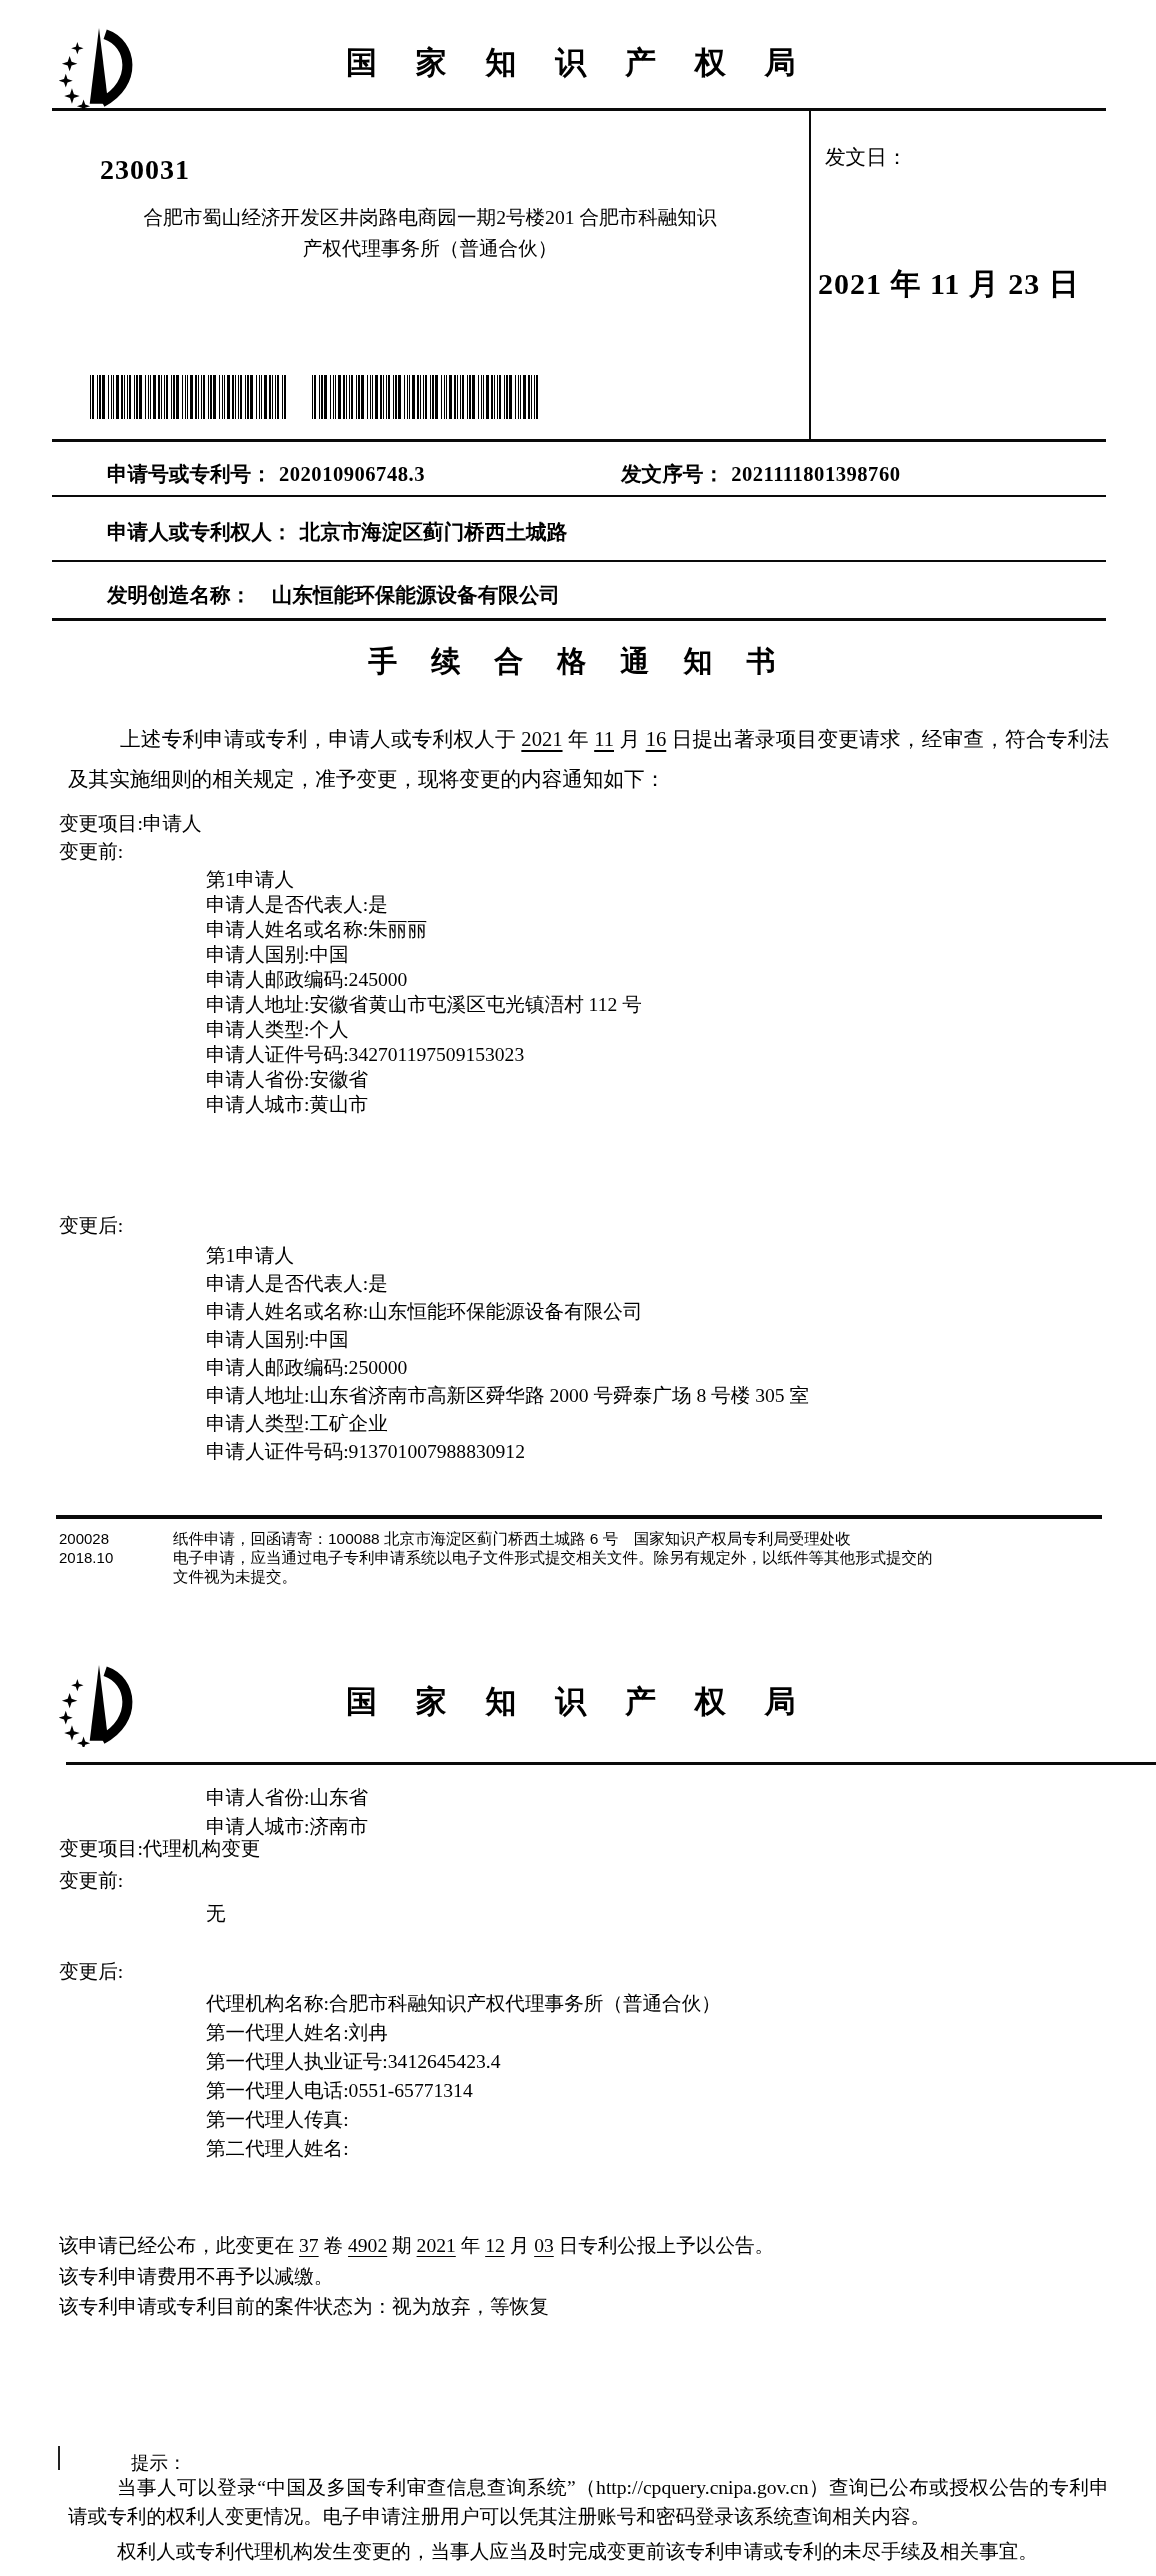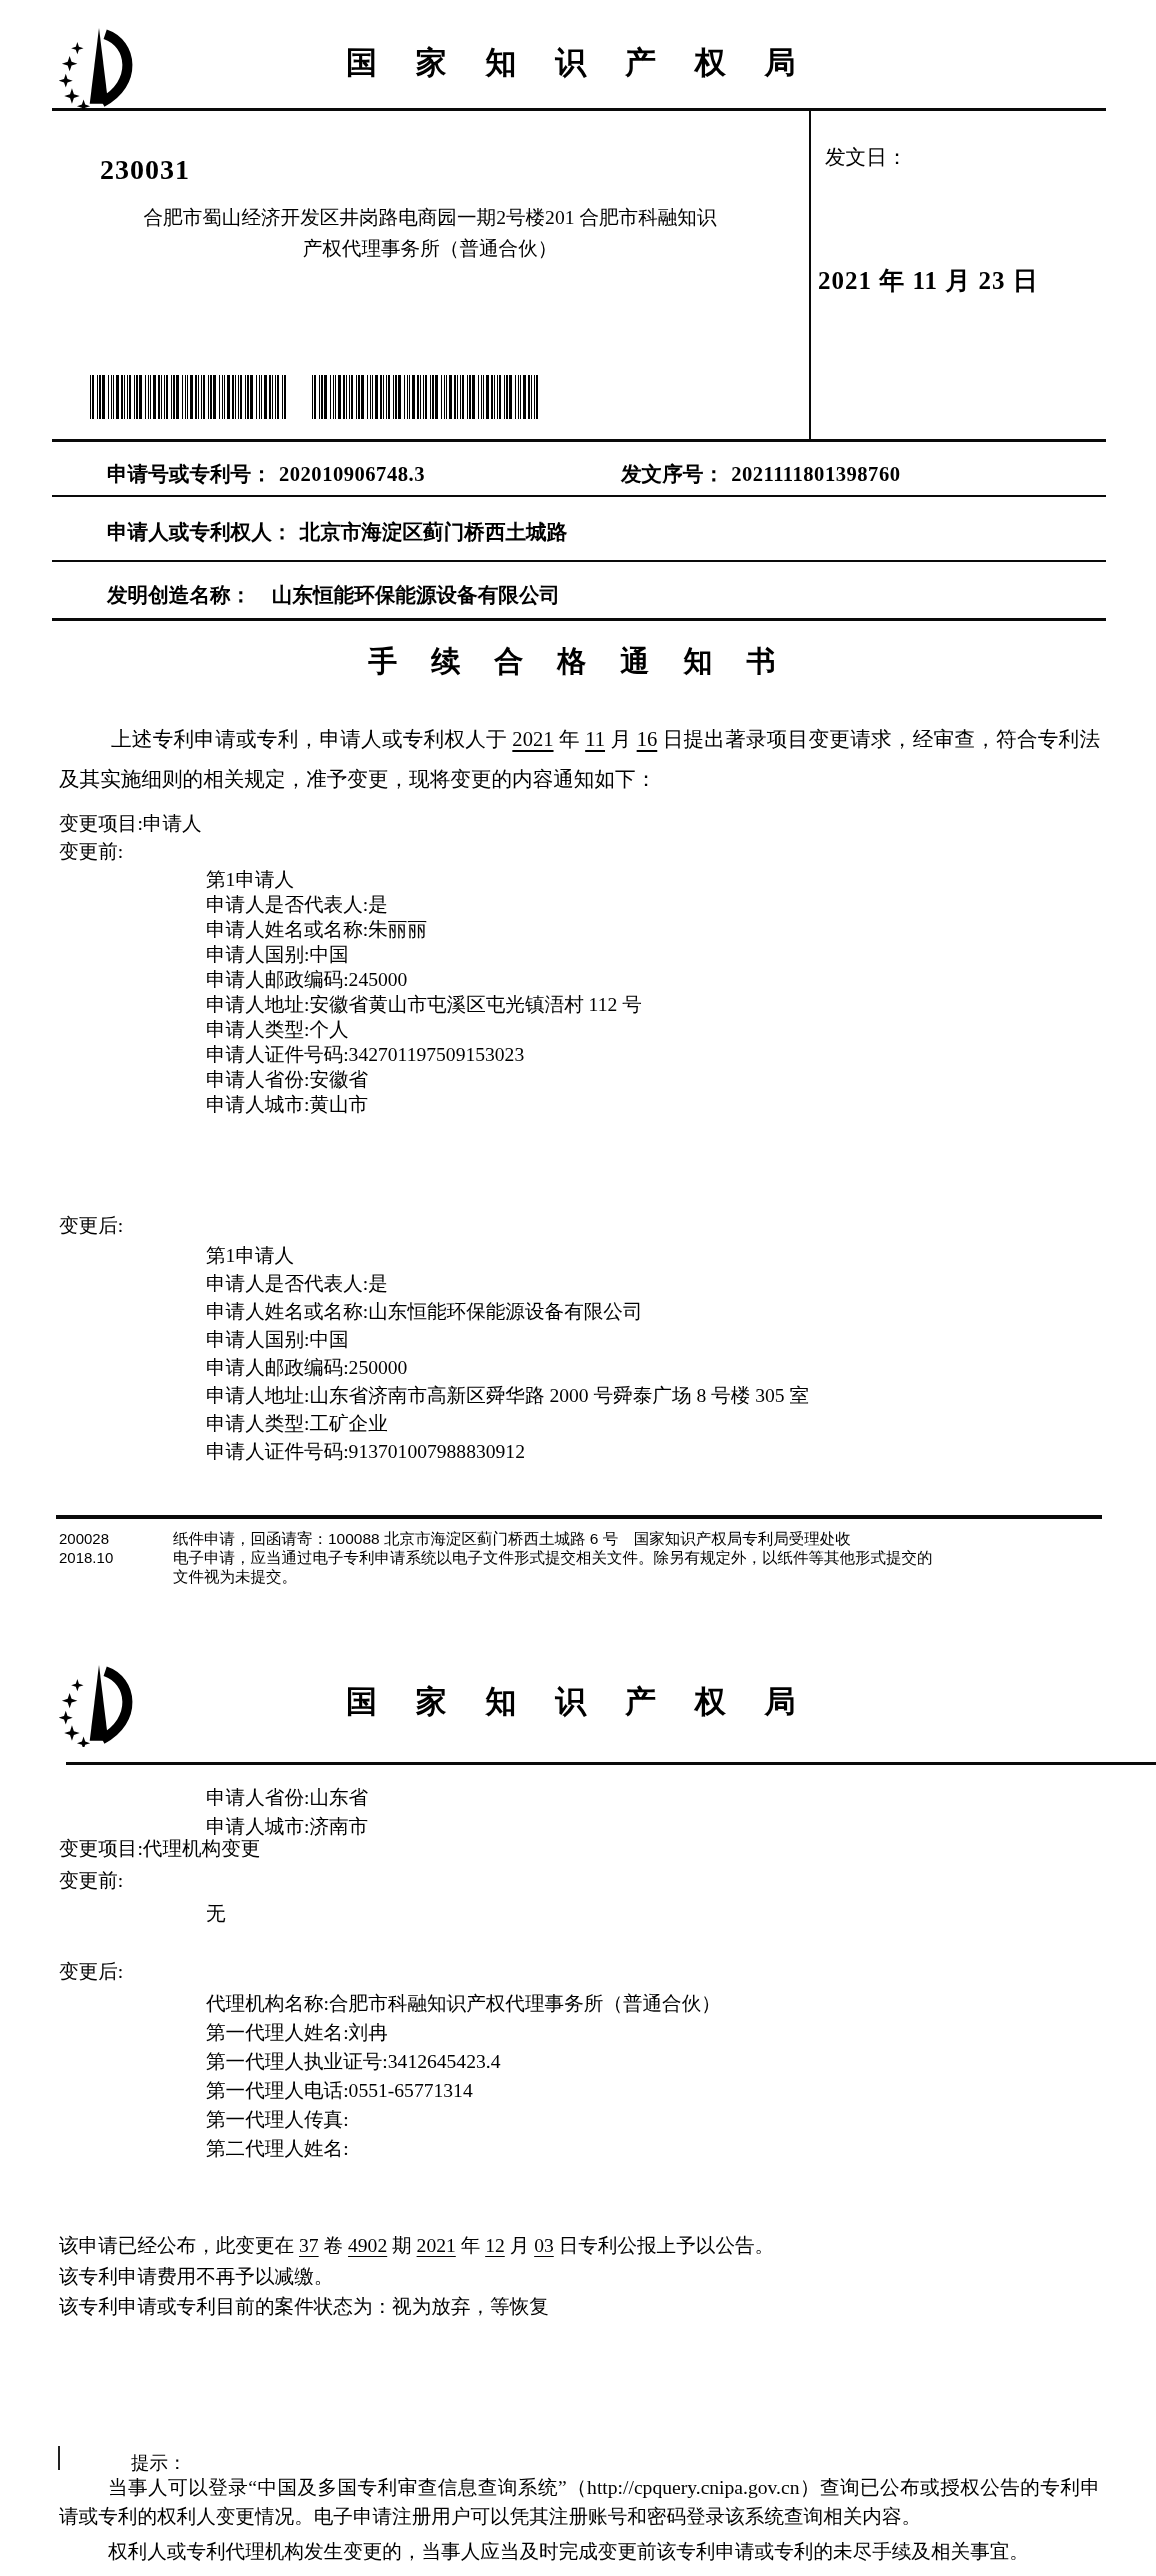--- a/index.html
+++ b/index.html
@@ -6,30 +6,30 @@
   .page{position:relative;width:1157px;height:3272px;background:#fff;overflow:hidden;
         font-family:"Liberation Serif","DejaVu Serif",serif;color:#000;}
   .abs{position:absolute;}
   .hr{position:absolute;background:#0a0a0a;z-index:1;}
   .vr{position:absolute;background:#0a0a0a;z-index:1;}
   .org-title{position:absolute;left:0;width:1157px;text-align:center;
              font-size:31px;font-weight:bold;letter-spacing:15.5px;z-index:3;}
   .postal{font-size:28px;font-weight:bold;letter-spacing:1px;}
   .addr{position:absolute;text-align:center;font-size:19.6px;line-height:31px;z-index:3;}
   .dispatch-label{font-size:20.6px;}
-  .dispatch-date{font-size:25px;font-weight:bold;letter-spacing:1px;}
+  .dispatch-date{font-size:30px;font-weight:bold;letter-spacing:1px;}
   .barcode{position:absolute;height:44px;z-index:2;
      background:repeating-linear-gradient(90deg,#000 0 1px,#fff 1px 2.1px,#000 2.1px 3.6px,#fff 3.6px 4.6px,
        #000 4.6px 5.2px,#fff 5.2px 7.2px,#000 7.2px 8.2px,#fff 8.2px 8.8px,#000 8.8px 10.8px,#fff 10.8px 12.4px,
        #000 12.4px 15px,#fff 15px 16px,#000 16px 16.5px,#fff 16.5px 18.5px);}
   .rowtext{position:absolute;font-size:20.6px;font-weight:bold;z-index:3;white-space:nowrap;}
   .rowtext .val{margin-left:7.2px;}
   .notice-title{position:absolute;left:0;width:1157px;text-align:center;
                 font-size:29px;font-weight:bold;letter-spacing:13.4px;z-index:3;}
-  .para{position:absolute;left:59px;width:1041px;font-size:20.6px;line-height:40px;
+  .para{position:absolute;left:68px;width:1041px;font-size:20.6px;line-height:40px;
         text-align:justify;text-indent:52px;z-index:3;}
   .line{position:absolute;font-size:19.6px;z-index:3;white-space:nowrap;}
   .list{position:absolute;left:206px;font-size:19.6px;z-index:3;}
   .list .item{white-space:nowrap;}
   .u{text-decoration:underline;text-underline-offset:3.6px;}
   .footer-code{position:absolute;font-size:15px;line-height:19px;z-index:3;
                font-family:"Liberation Sans","DejaVu Sans",sans-serif;}
   .footer-text{position:absolute;font-size:15.5px;line-height:19px;z-index:3;width:927px;
                font-family:"Liberation Sans","DejaVu Sans",sans-serif;}
   .tip-tick{position:absolute;width:1.5px;height:24px;background:#222;z-index:3;}

